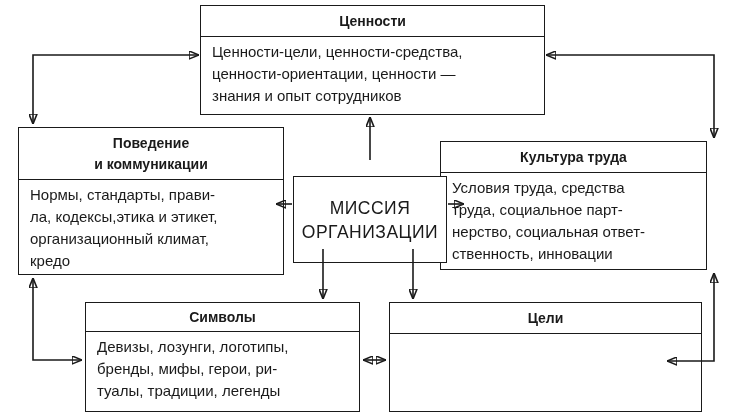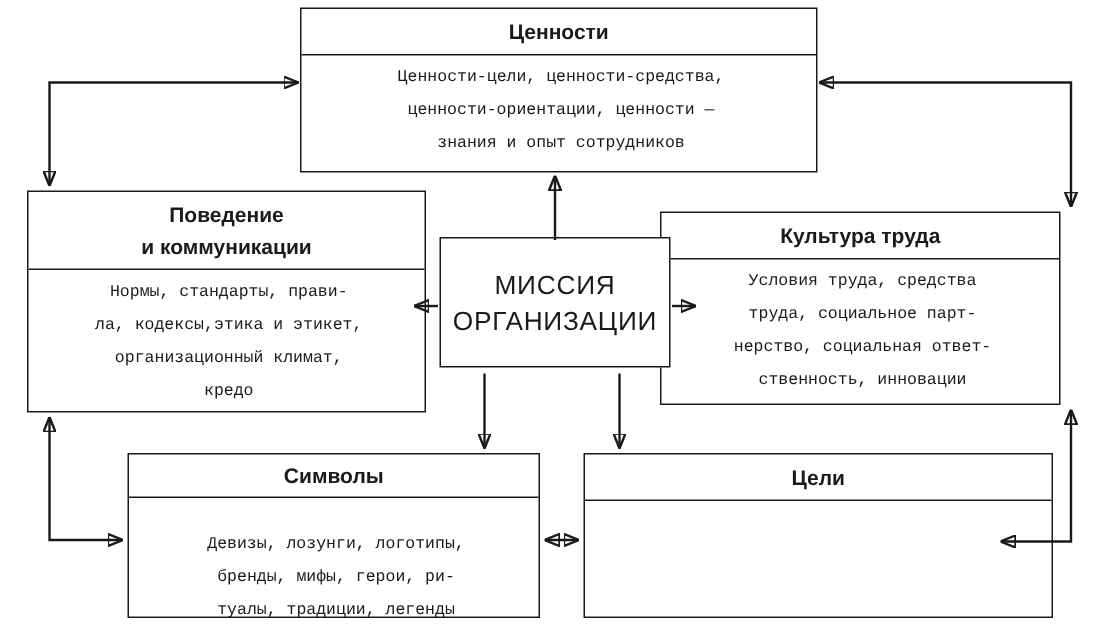--- a/index.html
+++ b/index.html
@@ -32,25 +32,24 @@
     justify-content: center;
     text-align: center;
     font-weight: bold;
     font-size: 14px;
     line-height: 21px;
     white-space: pre-line;
     flex: 0 0 auto;
   }
   .box-body {
     padding: 4px 8px 0 11px;
-    font-size: 11px;
+    font-size: 15px;
     line-height: 22px;
     white-space: pre-line;
-    text-align: center;
-    font-family: Liberation Mono, monospace;
+    text-align: left;
   }
   .center-box {
     position: absolute;
     box-sizing: border-box;
     border: 1.6px solid #1a1a1a;
     background: #ffffff;
     display: flex;
     align-items: center;
     justify-content: center;
     text-align: center;
@@ -59,25 +58,25 @@
     letter-spacing: 0.5px;
     white-space: pre-line;
   }
   
   #box-values   { left: 200px; top: 5px;   width: 345px; height: 110px; }
   #box-values   .box-header { height: 31px; }
   #box-behavior { left: 18px;   top: 127px; width: 266px; height: 148px; }
   #box-behavior .box-header { height: 52px; }
   #box-culture  { left: 440px; top: 141px; width: 267px; height: 129px; }
   #box-culture  .box-header { height: 31px; }
-  #box-symbols  { left: 85px;  top: 302px; width: 275px; height: 110px; gap: 16px; }
+  #box-symbols  { left: 85px;  top: 302px; width: 275px; height: 110px; }
   #box-symbols  .box-header { height: 29px; }
   #box-goals    { left: 389px; top: 302px; width: 313px; height: 110px; }
   #box-goals    .box-header { height: 31px; }
-  #box-center   { left: 293px; top: 158px; width: 154px; height: 87px; }
+  #box-center   { left: 293px; top: 176px; width: 154px; height: 87px; }
   #connector-layer {
     position: absolute;
     left: 0; top: 0;
     width: 739px; height: 417px;
     pointer-events: none;
   }
   #connector-layer path, #connector-layer polyline {
     fill: none;
     stroke: #1a1a1a;
     stroke-width: 1.6;

